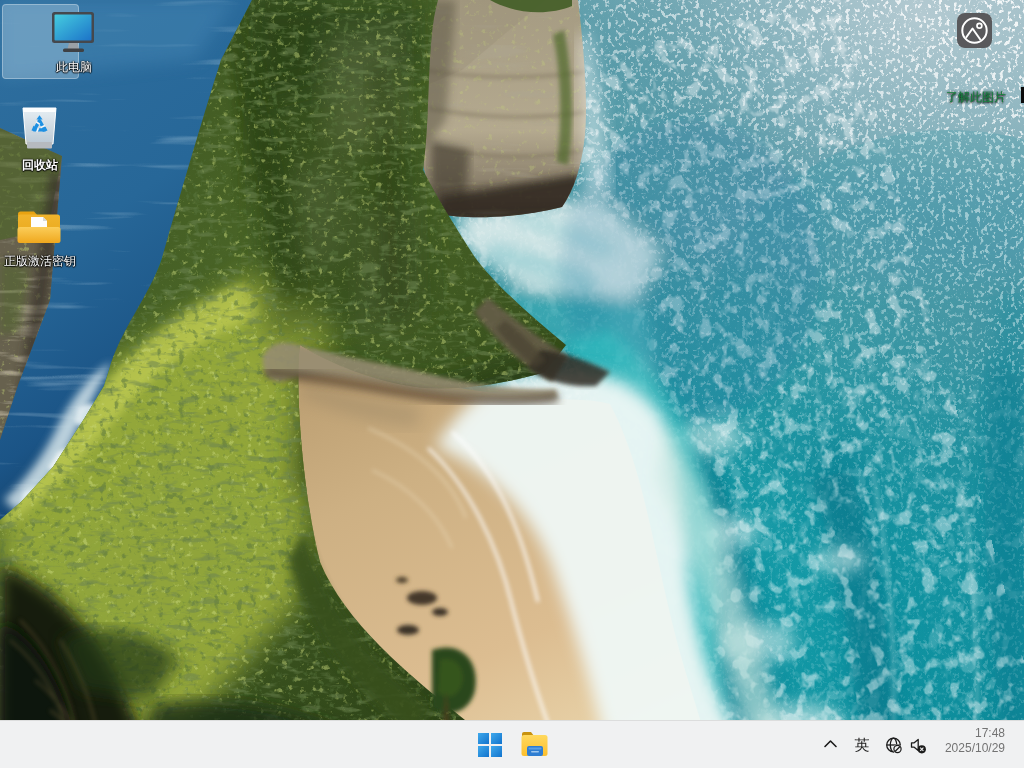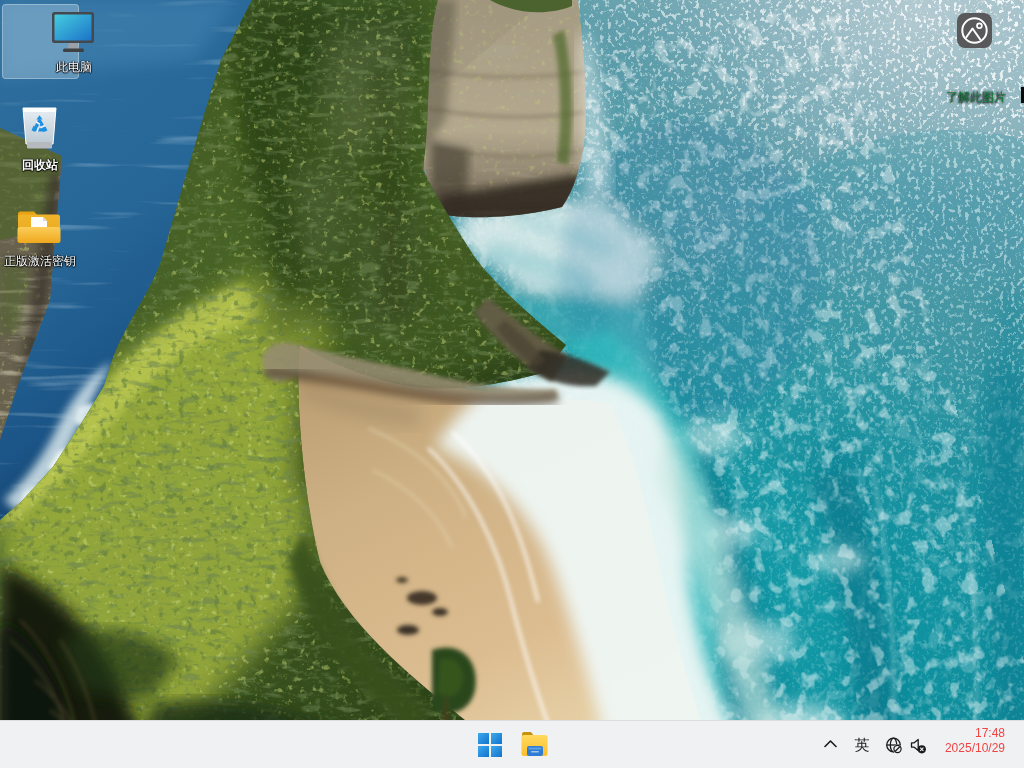--- a/index.html
+++ b/index.html
@@ -2,21 +2,21 @@
 <html><head><meta charset="utf-8">
 <style>
 html,body{margin:0;padding:0;width:1024px;height:768px;overflow:hidden;font-family:"Liberation Sans",sans-serif;}
 #desk{position:relative;width:1024px;height:768px;}
 #wall{position:absolute;left:0;top:0;}
 .icon{position:absolute;width:80px;text-align:center;}
 .icon .lbl{color:#fff;font-size:12px;line-height:13px;text-shadow:0 1px 1px rgba(0,0,0,.95),1px 0 1px rgba(0,0,0,.7),-1px 0 1px rgba(0,0,0,.7),0 0 2px rgba(0,0,0,.8);margin-top:3px;white-space:nowrap;}
 #sel{position:absolute;left:2px;top:4px;width:75px;height:73px;background:rgba(205,227,240,.33);border:1px solid rgba(255,255,255,.3);border-radius:4px;}
 #taskbar{position:absolute;left:0;top:720px;width:1024px;height:48px;background:#f0f1f2;border-top:1px solid #dcdddd;box-sizing:border-box;}
 #tbc{position:absolute;left:0;top:720px;width:1024px;height:48px;}
-#clock{position:absolute;right:19px;top:726px;text-align:right;color:#ef4444;font-size:12px;line-height:15px;}
+#clock{position:absolute;right:19px;top:726px;text-align:right;color:#737373;font-size:12px;line-height:15px;}
 #spot{position:absolute;left:946px;top:58px;width:60px;text-align:center;color:#15803d;font-size:12px;text-shadow:0 1px 2px rgba(0,0,0,.95),0 0 3px rgba(0,0,0,.7);margin-top:31px;}
 </style></head>
 <body>
 <div id="desk">
 <svg id="wall" width="1024" height="768" viewBox="0 0 1024 768">
 <defs>
 <linearGradient id="gOceanTL" x1="0" y1="0" x2="0.35" y2="1">
   <stop offset="0" stop-color="#2f6f9f"></stop>
           <stop offset="0.5" stop-color="#276798"></stop>
           <stop offset="0.8" stop-color="#1b5486"></stop>

